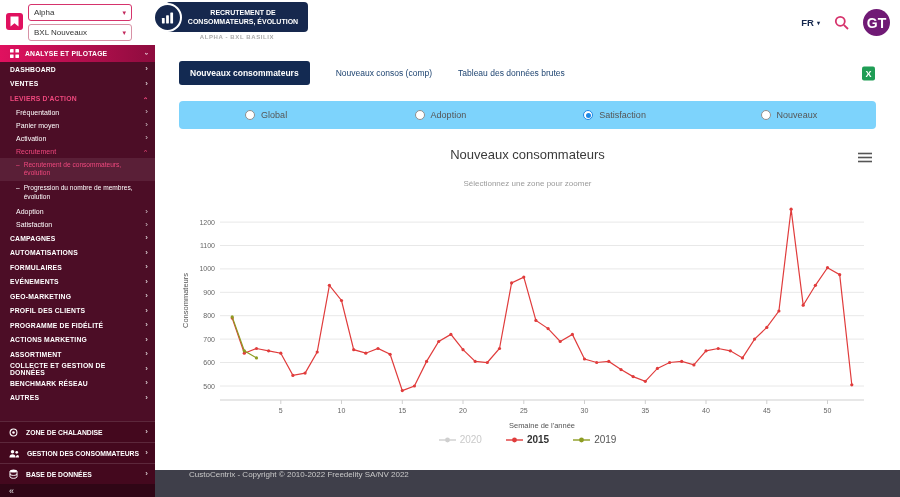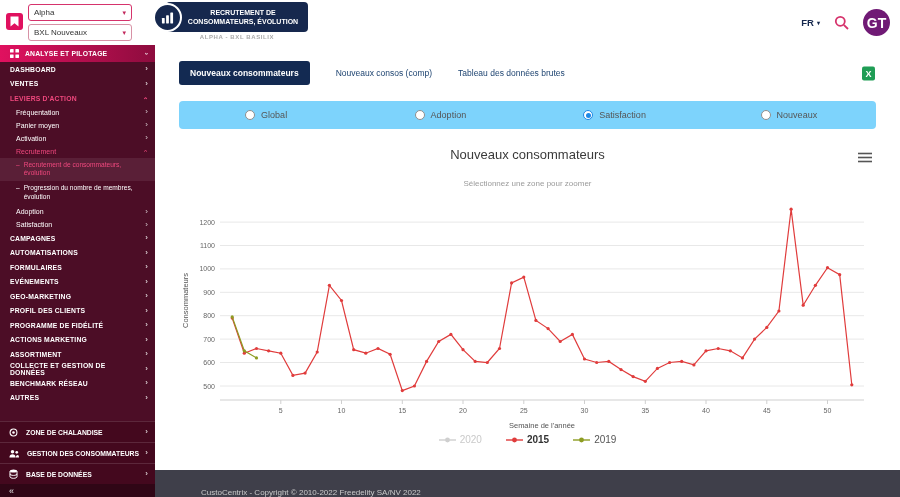--- a/index.html
+++ b/index.html
@@ -63,21 +63,21 @@
   svg.chart{display:block;margin:6px auto 0}
   svg text{font-family:"Liberation Sans",sans-serif}
   .tick{font-size:7px;fill:#666}
   .axlab{font-size:7.5px;fill:#555}
   .legend{display:flex;align-items:center;justify-content:center;gap:24px;margin-top:2px}
   .legend-item{display:flex;align-items:center;gap:4px;font-size:10px;color:#555;cursor:pointer}
   .legend-item.strong span{font-weight:700;color:#333}
   .legend-item.dim span{color:#c9c9c9}
 
   
-  .footer{position:absolute;left:155px;bottom:0;width:745px;height:27px;background:#3f3f4a;display:flex;align-items:flex-end;padding-left:46px;z-index:3}
+  .footer{position:absolute;left:155px;bottom:0;width:745px;height:27px;background:#3f3f4a;display:flex;align-items:flex-start;padding-left:34px;z-index:3}
   .footer span{font-size:8px;color:#c9c9c9}
 </style>
 </head>
 <body>
 
 <div class="app">
 
   <header class="topbar">
     <div class="brand">
       <svg width="9" height="11" viewBox="0 0 9 11" fill="#fff">

